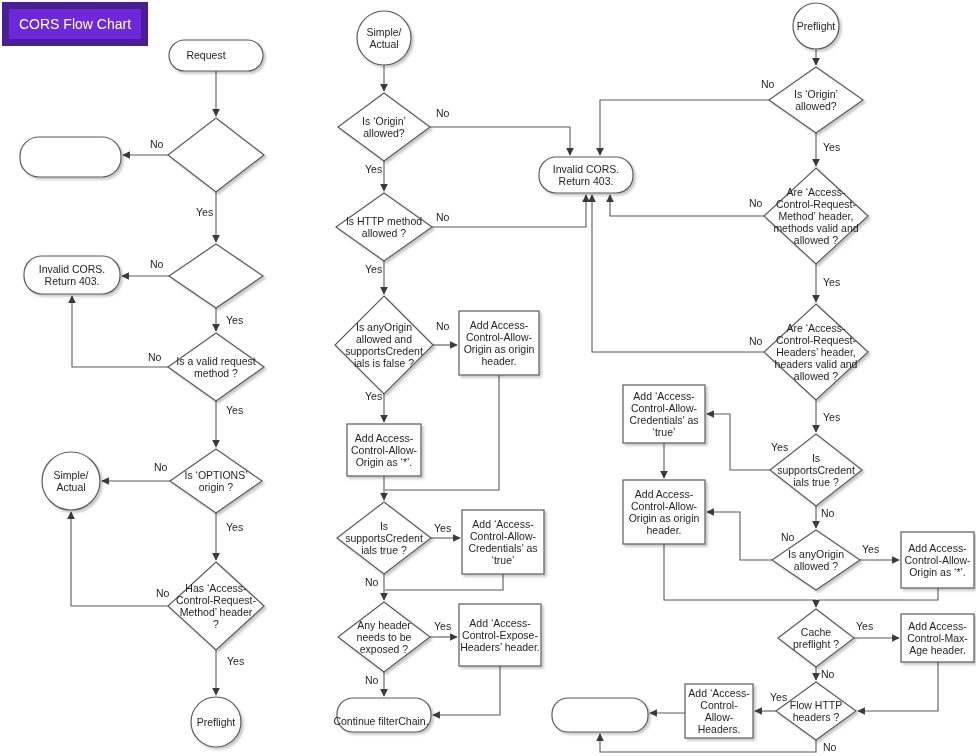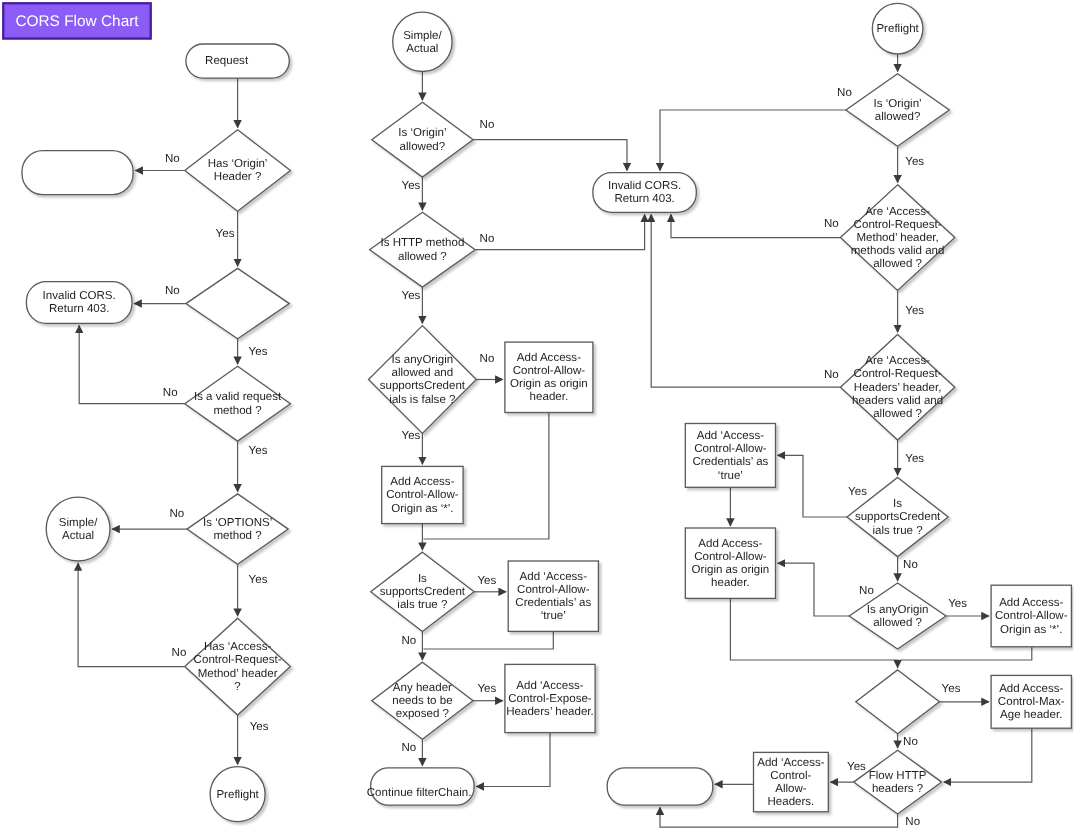--- a/index.html
+++ b/index.html
@@ -5,22 +5,22 @@
   * { margin:0; padding:0; box-sizing:border-box; }
   html,body { background:#ffffff; font-family:"Liberation Sans", sans-serif; }
   .canvas { position:relative; width:976px; height:756px; background:#ffffff; overflow:hidden; }
   .canvas > svg { position:absolute; left:0; top:0; }
   .edge { fill:none; stroke:#5a5a5a; stroke-width:1.1; }
   .shape { fill:#ffffff; stroke:#5a5a5a; stroke-width:1.2; filter:url(#ds); }
   .ntext { position:absolute; display:flex; align-items:center; justify-content:center;
            text-align:center; font-size:10.5px; line-height:1.16; color:#1f1f1f;
            white-space:pre-line; pointer-events:none; }
   .elabel { position:absolute; font-size:10.5px; color:#1f1f1f; pointer-events:none; }
-  .title { position:absolute; left:2px; top:2px; background:#8b5cf6; color:#ffffff;
-           padding:7px 10px; font-size:14px; border:2px solid #4c1d95; }
+  .title { position:absolute; left:2px; top:2px; background:#6d28d9; color:#ffffff;
+           padding:7px 10px; font-size:14px; border:7px solid #4c1d95; }
 </style>
 </head>
 <body>
 
 <div class="canvas">
 
   <svg width="976" height="756" viewBox="0 0 976 756">
     <defs>
       <marker id="arr" viewBox="0 0 10 10" refX="9" refY="5" markerWidth="7" markerHeight="7" orient="auto-start-reverse">
         <path d="M0,0 L10,5 L0,10 z" fill="#3a3a3a"></path>
@@ -121,28 +121,26 @@
       <rect class="shape" x="901" y="614" width="73" height="48"></rect>
       <polygon class="shape" points="816,682 856,711 816,740 776,711"></polygon>
       <rect class="shape" x="685" y="684" width="68" height="54"></rect>
       <rect class="shape" x="552" y="698" width="96" height="34" rx="16"></rect>
     </g>
   </svg>
 
   <div class="title">CORS Flow Chart</div>
 
   <div class="ntext" style="left:169px;top:40px;width:74px;height:31px">Request</div>
-  <div class="ntext" style="left:168px;top:131px;width:96px;height:48px">Has ‘Origin’
-Header ?</div>
   <div class="ntext" style="left:24px;top:256px;width:96px;height:38px">Invalid CORS.
 Return 403.</div>
   <div class="ntext" style="left:168px;top:343px;width:96px;height:48px">Is a valid request
 method ?</div>
   <div class="ntext" style="left:170px;top:457px;width:92px;height:48px">Is ‘OPTIONS’
-method ?</div>
+origin ?</div>
   <div class="ntext" style="left:42px;top:452px;width:58px;height:58px">Simple/
 Actual</div>
   <div class="ntext" style="left:168px;top:562px;width:96px;height:88px">Has ‘Access-
 Control-Request-
 Method’ header
 ?</div>
   <div class="ntext" style="left:191px;top:697px;width:50px;height:50px">Preflight</div>
 
   <div class="ntext" style="left:357px;top:11px;width:54px;height:54px">Simple/
 Actual</div>
@@ -200,20 +198,22 @@
 ‘true’</div>
   <div class="ntext" style="left:623px;top:480px;width:82px;height:64px">Add Access-
 Control-Allow-
 Origin as origin
 header.</div>
   <div class="ntext" style="left:772px;top:530px;width:88px;height:60px">Is anyOrigin
 allowed ?</div>
   <div class="ntext" style="left:901px;top:532px;width:73px;height:56px">Add Access-
 Control-Allow-
 Origin as ‘*’.</div>
+  <div class="ntext" style="left:778px;top:609px;width:76px;height:58px">Cache
+preflight ?</div>
   <div class="ntext" style="left:901px;top:614px;width:73px;height:48px">Add Access-
 Control-Max-
 Age header.</div>
   <div class="ntext" style="left:776px;top:682px;width:80px;height:58px">Flow HTTP
 headers ?</div>
   <div class="ntext" style="left:685px;top:684px;width:68px;height:54px">Add ‘Access-
 Control-
 Allow-
 Headers.</div>
 

